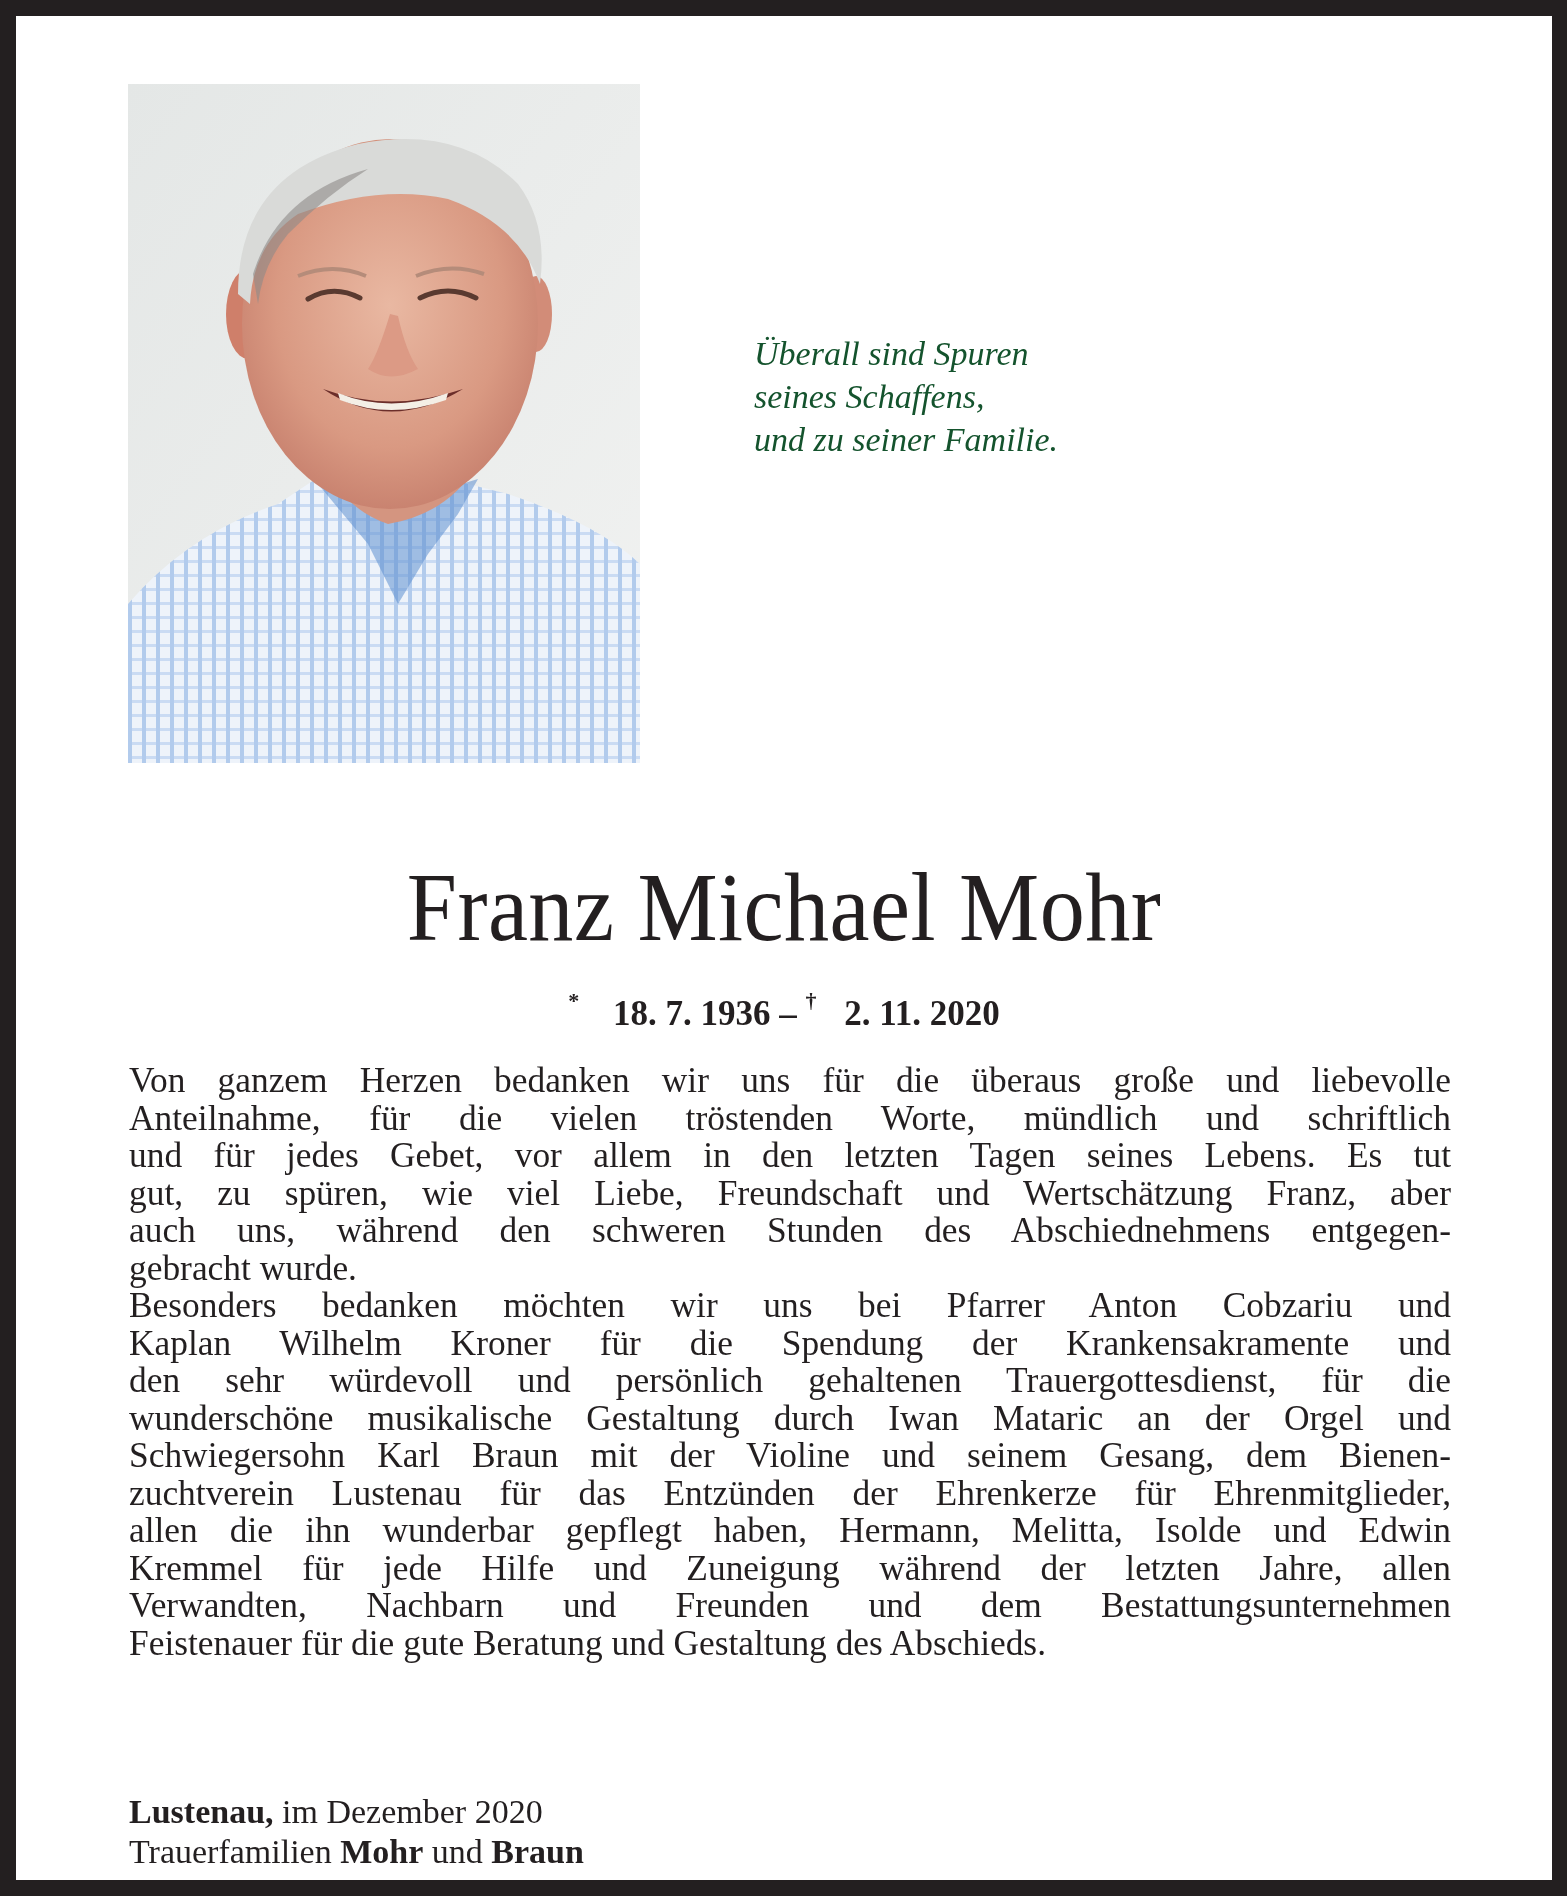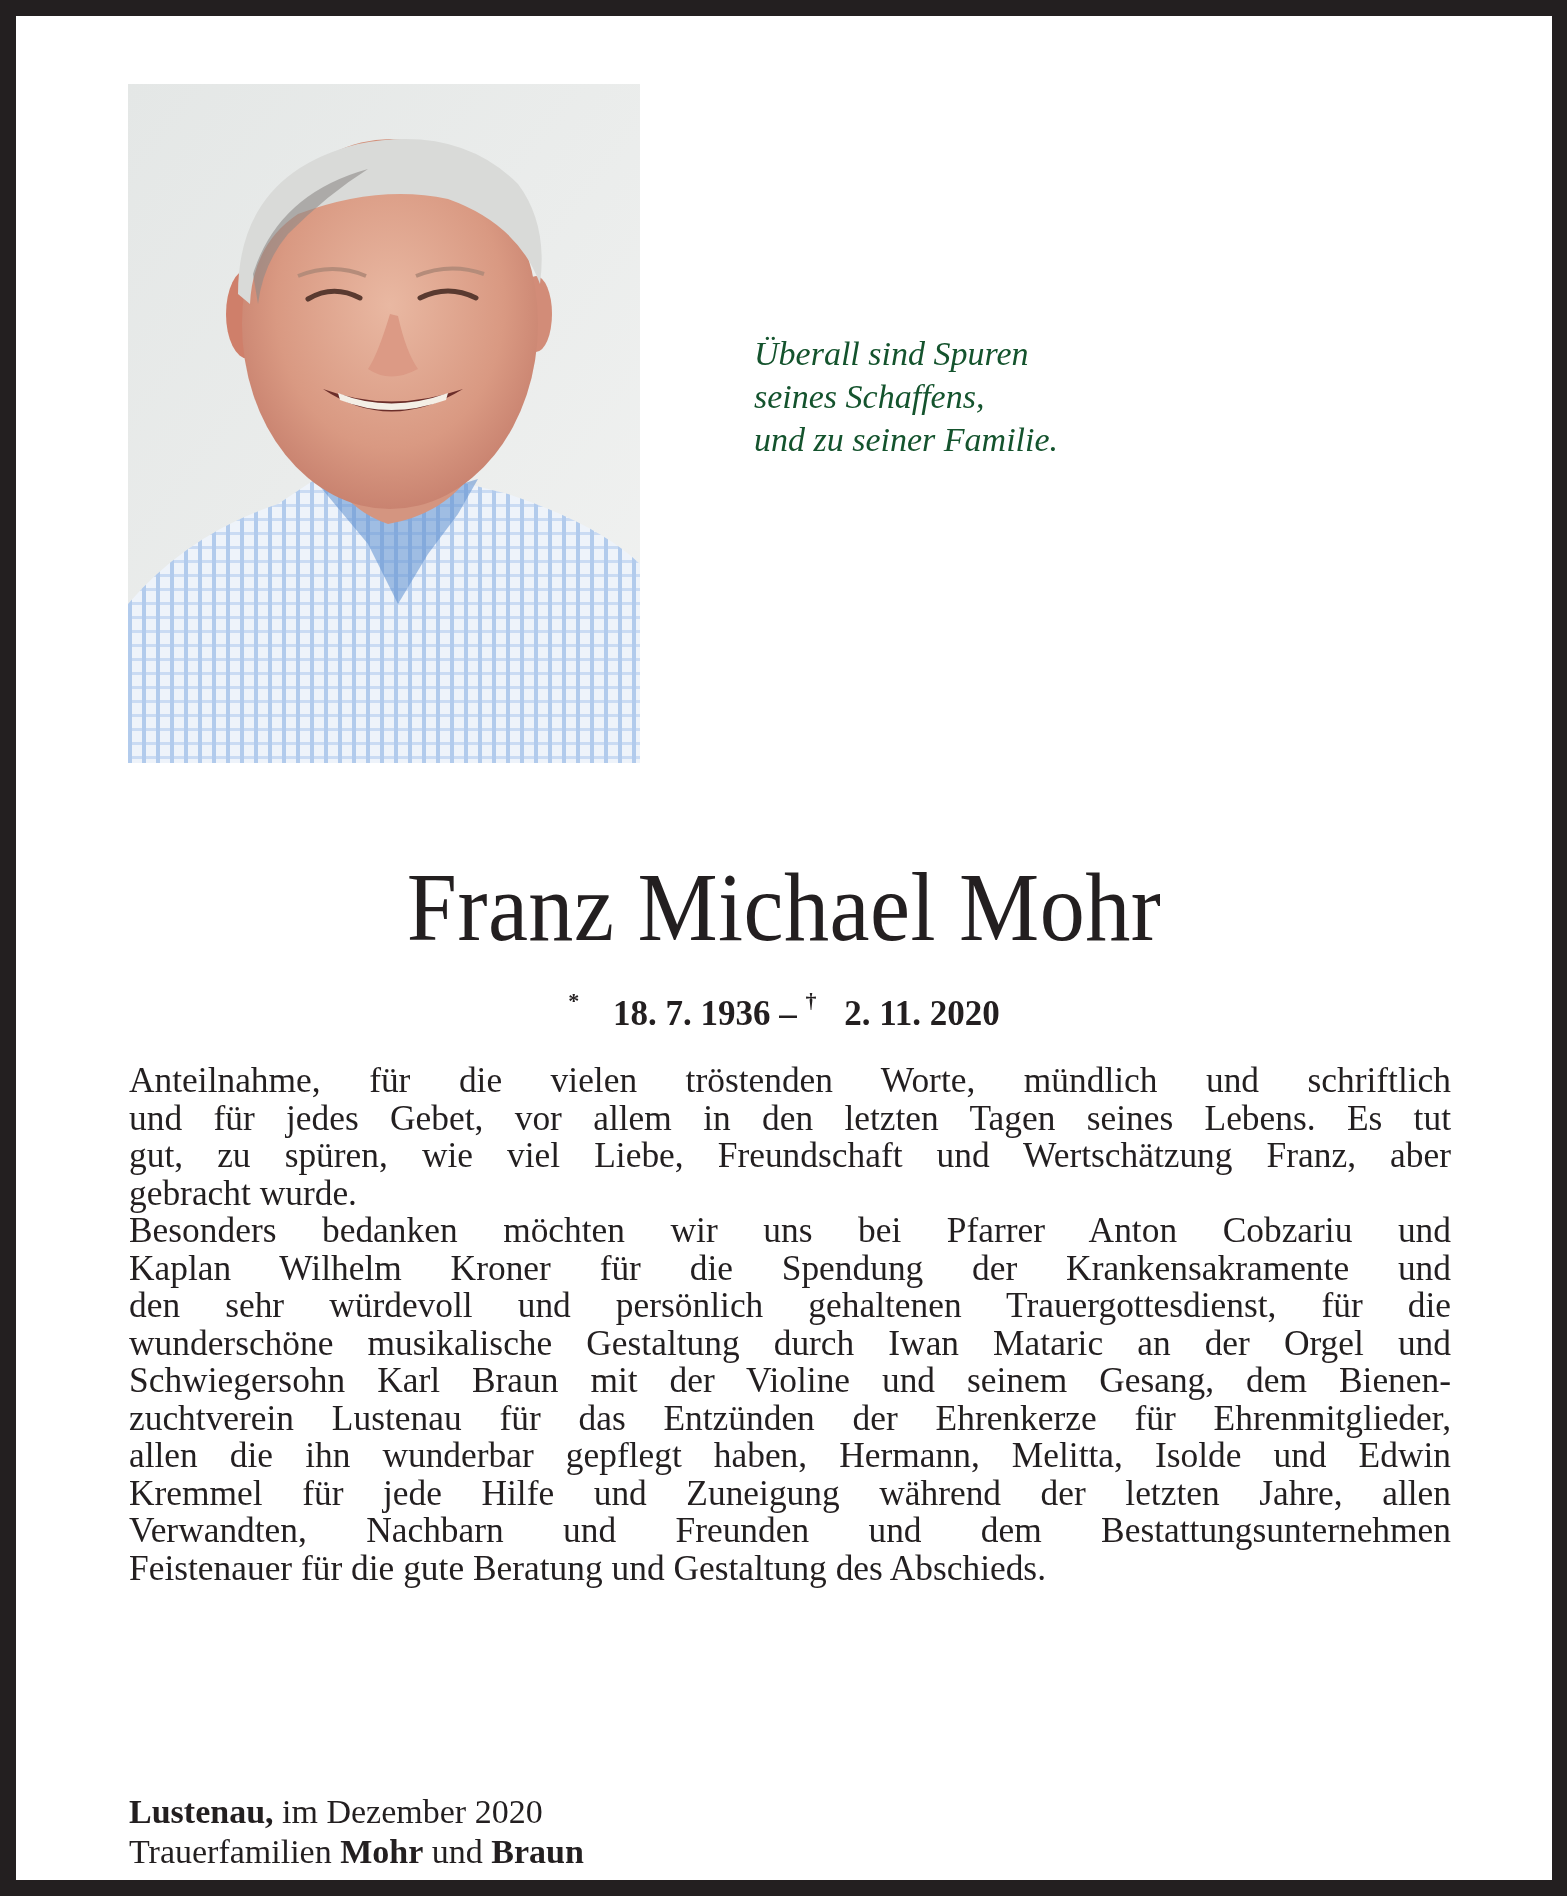--- a/index.html
+++ b/index.html
@@ -144,23 +144,25 @@
 
   <div class="name">Franz Michael Mohr</div>
 
   <div class="dates">
     <sup>*</sup>
     <span style="white-space: pre; margin-left: 25px;">18. 7. 1936</span><span style="white-space: pre;"> – </span><sup>†</sup>
     <span style="white-space: pre; margin-left: 19px;">2. 11. 2020</span>
   </div>
 
   <div class="body-text">
+    <span class="line">Von ganzem Herzen bedanken wir uns für die überaus große und liebevolle</span>
     <span class="line">Anteilnahme, für die vielen tröstenden Worte, mündlich und schriftlich</span>
     <span class="line">und für jedes Gebet, vor allem in den letzten Tagen seines Lebens. Es tut</span>
     <span class="line">gut, zu spüren, wie viel Liebe, Freundschaft und Wertschätzung Franz, aber</span>
+    <span class="line">auch uns, während den schweren Stunden des Abschiednehmens entgegen-</span>
     <span class="line last">gebracht wurde.</span>
     <span class="line">Besonders bedanken möchten wir uns bei Pfarrer Anton Cobzariu und</span>
     <span class="line">Kaplan Wilhelm Kroner für die Spendung der Krankensakramente und</span>
     <span class="line">den sehr würdevoll und persönlich gehaltenen Trauergottesdienst, für die</span>
     <span class="line">wunderschöne musikalische Gestaltung durch Iwan Mataric an der Orgel und</span>
     <span class="line">Schwiegersohn Karl Braun mit der Violine und seinem Gesang, dem Bienen-</span>
     <span class="line">zuchtverein Lustenau für das Entzünden der Ehrenkerze für Ehrenmitglieder,</span>
     <span class="line">allen die ihn wunderbar gepflegt haben, Hermann, Melitta, Isolde und Edwin</span>
     <span class="line">Kremmel für jede Hilfe und Zuneigung während der letzten Jahre, allen</span>
     <span class="line">Verwandten, Nachbarn und Freunden und dem Bestattungsunternehmen</span>

